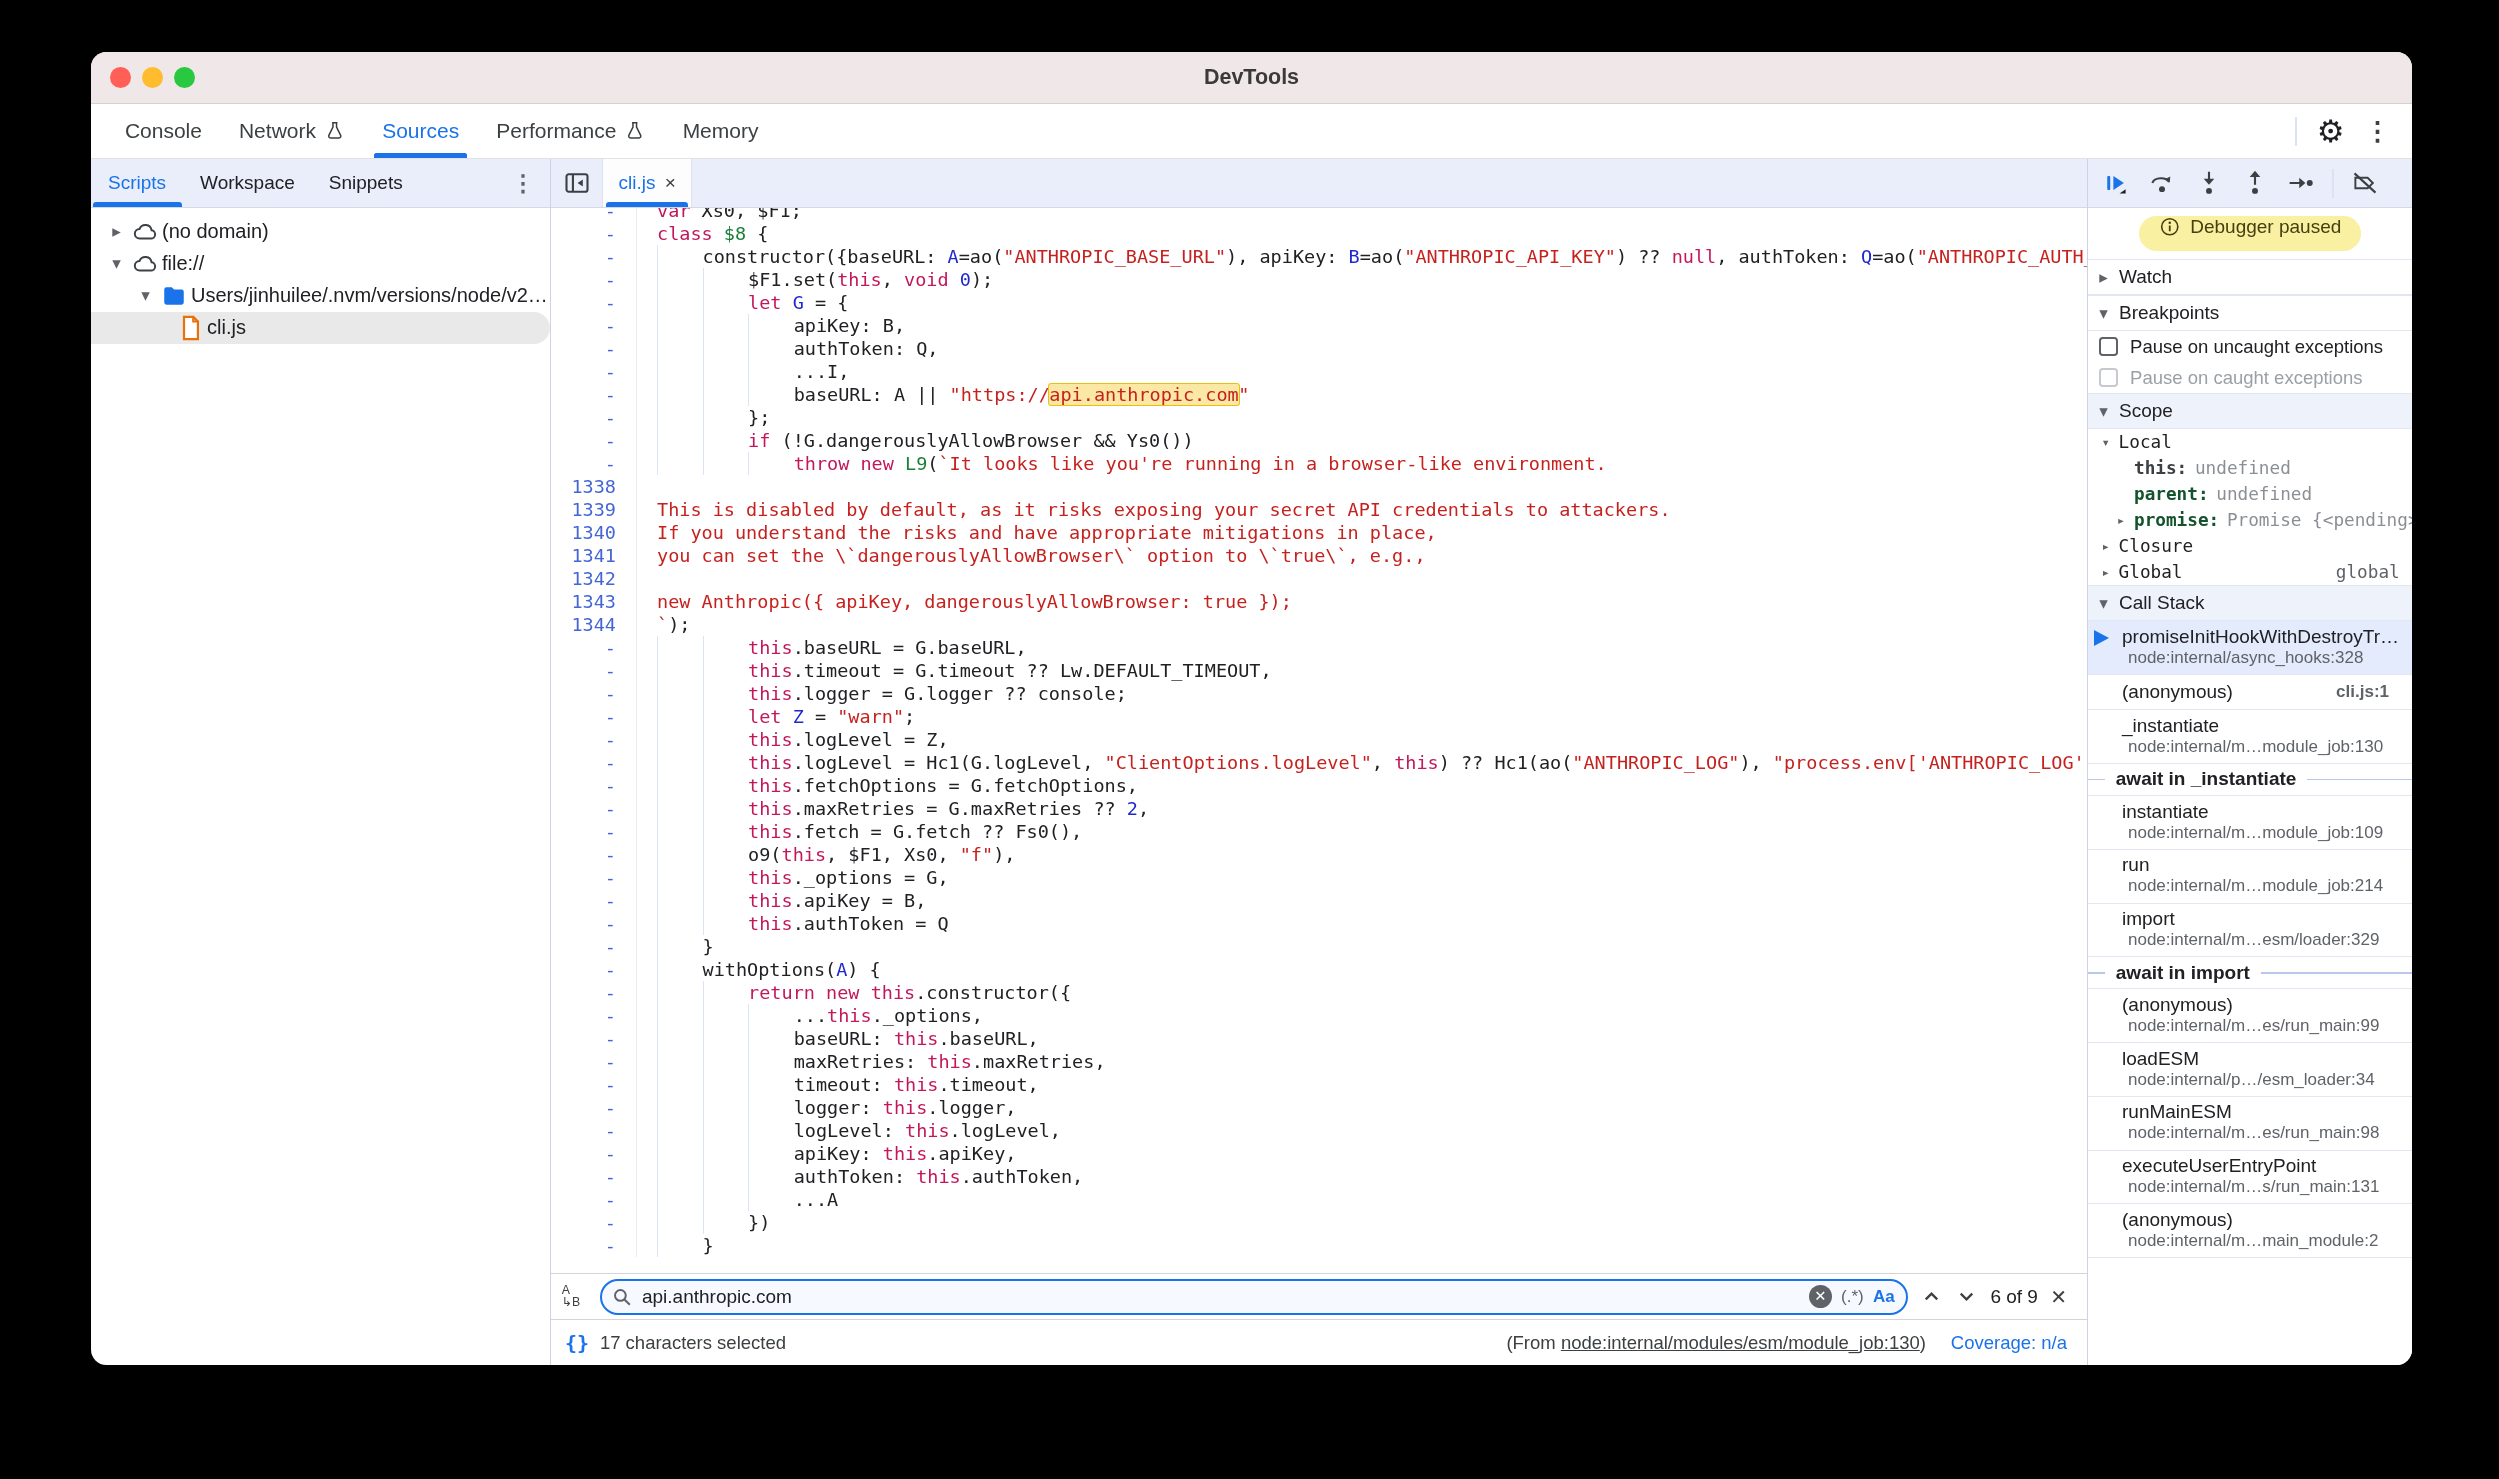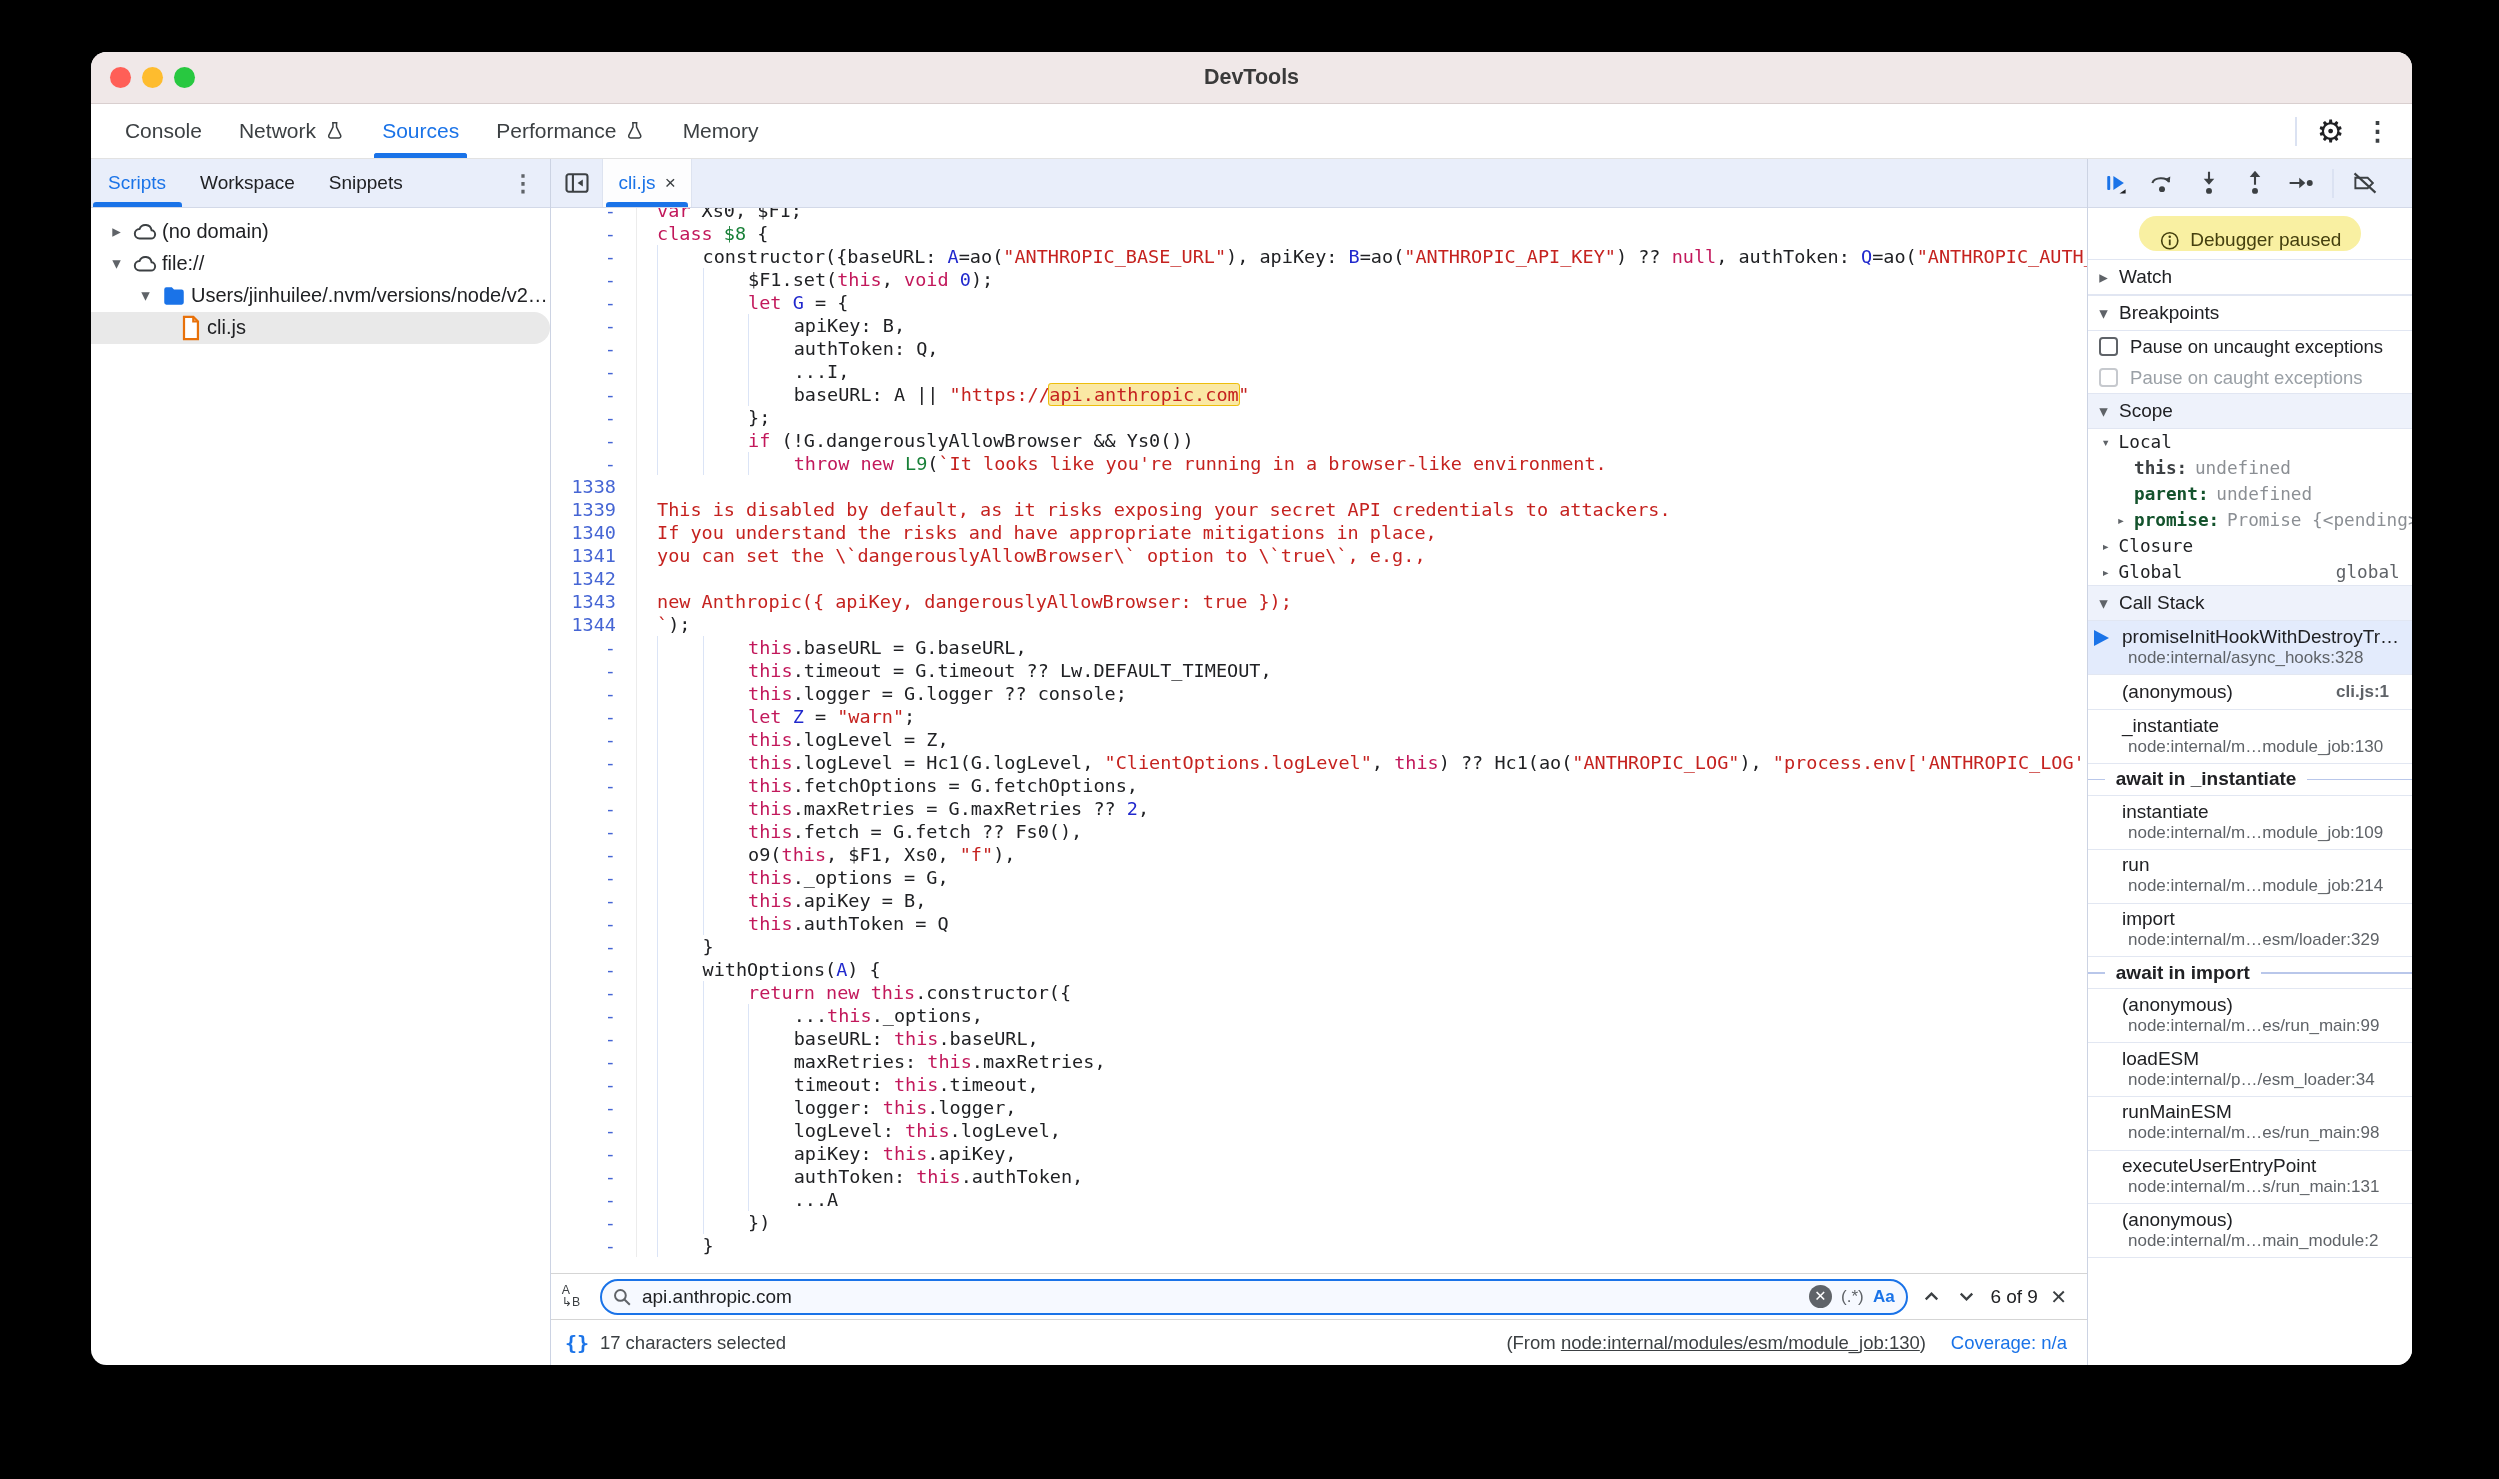--- a/index.html
+++ b/index.html
@@ -68,21 +68,21 @@
   .statusbar{height:45px;flex:none;border-top:0.8px solid #d5d5d5;display:flex;align-items:center;background:#fff;padding:0 20px 0 14px;gap:10.8px;font-size:18.5px;color:#3c4043;}
   .braces{color:#1a73e8;font-family:"DejaVu Sans Mono",monospace;font-weight:700;font-size:20px;}
   .sb-spacer{flex:1;}
   .fromlink{text-decoration:underline;}
   .coverage{color:#1a73e8;margin-left:14px;}
   
   .rpanel{width:324px;flex:none;border-left:0.8px solid #ccd3e3;display:flex;flex-direction:column;background:#fff;overflow:hidden;}
   .r-toolbar{height:48px;background:#e9eefa;border-bottom:0.8px solid #d3d9e8;display:flex;align-items:center;gap:15.4px;padding-left:12.3px;flex:none;}
   .dbgico{width:31px;height:31px;display:flex;align-items:center;justify-content:center;}
   .pillrow{height:51px;display:flex;align-items:center;justify-content:center;flex:none;}
-  .pill{background:#f9f0a2;border-radius:17.7px;height:35px;display:flex;align-items:flex-end;gap:10px;padding:0 20px;font-size:19px;color:#45400f;}
+  .pill{background:#f9f0a2;border-radius:17.7px;height:35px;display:flex;align-items:flex-start;gap:10px;padding:0 20px;font-size:19px;color:#45400f;}
   .sechdr{height:34px;display:flex;align-items:center;font-size:19px;color:#202124;border-top:0.8px solid #e1e6f2;border-bottom:0.8px solid #e1e6f2;flex:none;}
   .sechdr.tint{background:#eef2fb;}
   .sechdr .tri{width:31px;}
   .bprow{height:31px;display:flex;align-items:center;gap:12.3px;padding-left:10.8px;font-size:18.5px;color:#202124;}
   .bprow.disabled{color:#9aa0a6;}
   .cbx{width:19px;height:19px;border:2.3px solid #5f6368;border-radius:3.8px;box-sizing:border-box;flex:none;}
   .bprow.disabled .cbx{border-color:#c6c9ce;}
   .scoperow{height:26px;display:flex;align-items:center;font-family:"DejaVu Sans Mono",monospace;font-size:17.7px;white-space:nowrap;overflow:hidden;}
   .scoperow .tri{width:26px;font-size:14px;}
   .sk-label{color:#202124;}

